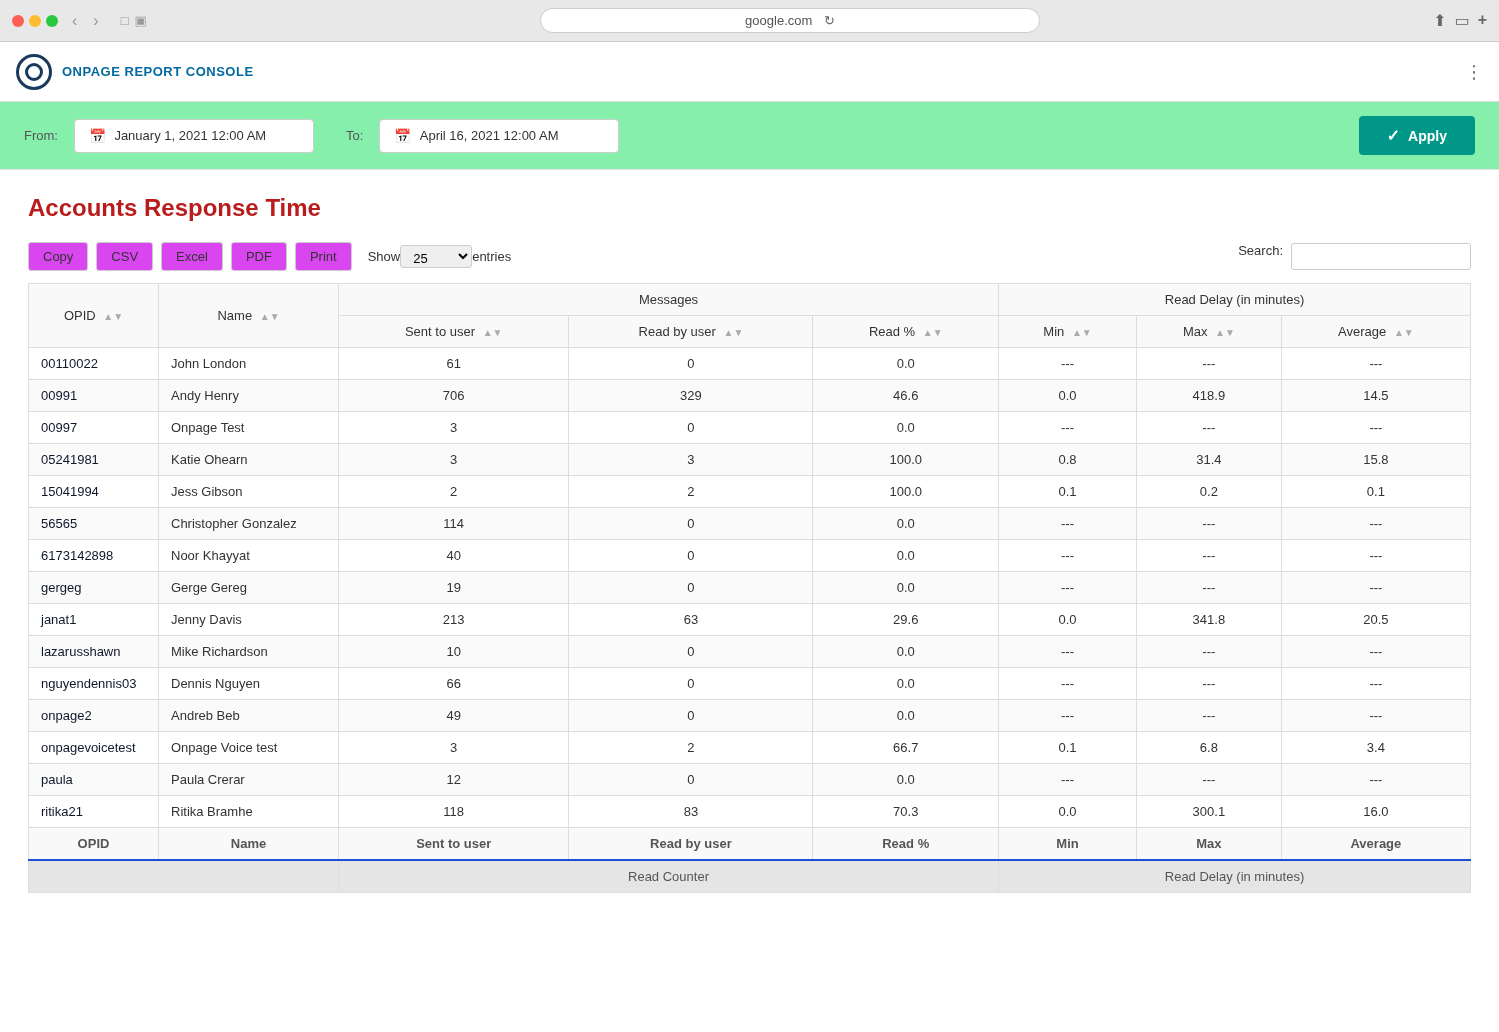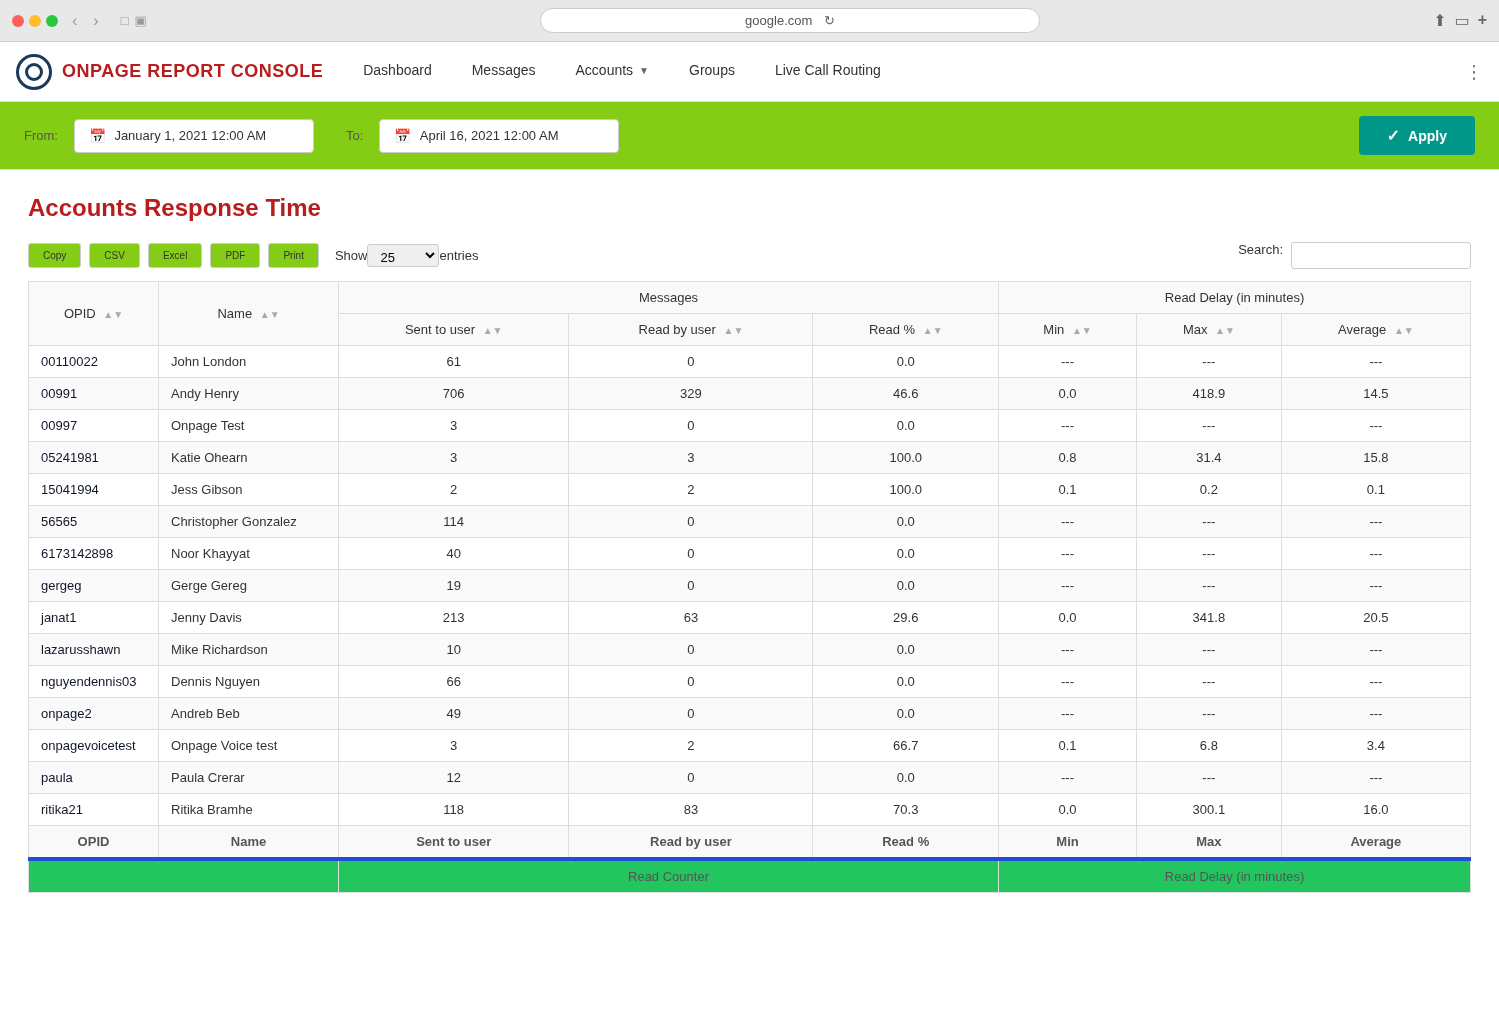--- a/index.html
+++ b/index.html
@@ -15,63 +15,63 @@
     .browser-nav { display: flex; gap: 4px; color: #999; font-size: 16px; }
     .browser-nav span { cursor: pointer; padding: 2px 6px; }
     .browser-url { flex: 1; background: #fff; border: 1px solid #ccc; border-radius: 20px; padding: 4px 16px; text-align: center; font-size: 13px; color: #555; max-width: 500px; margin: 0 auto; }
     .browser-actions { display: flex; gap: 8px; color: #666; }
 
     
     .app-header { background: #fff; border-bottom: 1px solid #ddd; display: flex; align-items: center; padding: 0 16px; height: 60px; }
     .logo-area { display: flex; align-items: center; gap: 10px; margin-right: 20px; }
     .logo-circle { width: 36px; height: 36px; border-radius: 50%; border: 3px solid #1a3a5c; display: flex; align-items: center; justify-content: center; }
     .logo-inner { width: 18px; height: 18px; border-radius: 50%; border: 3px solid #1a3a5c; background: transparent; }
-    .app-title { font-size: 18px; font-weight: bold; color: #b91c1c; letter-spacing: 0.5px; }
+    .app-title { font-size: 13px; font-weight: bold; color: #0369a1; letter-spacing: 0.5px; }
     .nav-menu { display: flex; align-items: center; gap: 0; }
     .nav-item { padding: 0 20px; height: 60px; display: flex; align-items: center; font-size: 14px; color: #333; cursor: pointer; border-bottom: 3px solid transparent; }
     .nav-item.has-dropdown { gap: 6px; }
     .nav-dropdown-arrow { font-size: 10px; color: #666; }
     .nav-more { margin-left: auto; color: #666; font-size: 18px; cursor: pointer; }
 
     
-    .filter-bar { background: #84cc16; padding: 14px 24px; display: flex; align-items: center; gap: 16px; border-bottom: 1px solid #e0e0e0; }
+    .filter-bar { background: #86efac; padding: 14px 24px; display: flex; align-items: center; gap: 16px; border-bottom: 1px solid #e0e0e0; }
     .filter-label { font-size: 13px; color: #555; }
     .date-input { display: flex; align-items: center; gap: 8px; background: #fff; border: 1px solid #ccc; border-radius: 4px; padding: 8px 14px; font-size: 13px; color: #333; min-width: 240px; }
     .date-icon { color: #666; font-size: 14px; }
     .filter-to { font-size: 13px; color: #555; margin-left: 16px; }
     .apply-btn { background: #009688; color: #fff; border: none; border-radius: 4px; padding: 10px 28px; font-size: 14px; font-weight: bold; cursor: pointer; display: flex; align-items: center; gap: 8px; margin-left: auto; }
     .apply-btn .check { font-size: 16px; }
 
     
     .main-content { padding: 24px 28px; }
     .page-title { font-size: 24px; color: #b91c1c; font-weight: bold; margin-bottom: 20px; }
 
     
     .table-controls { display: flex; align-items: center; gap: 8px; margin-bottom: 12px; }
-    .ctrl-btn { background: #84cc16; border: 1px solid #ccc; border-radius: 3px; padding: 6px 14px; font-size: 10px; cursor: pointer; color: #333; }
+    .ctrl-btn { background: #d946ef; border: 1px solid #ccc; border-radius: 3px; padding: 6px 14px; font-size: 13px; cursor: pointer; color: #333; }
     .show-entries { display: flex; align-items: center; margin-left: 8px; font-size: 13px; }
     .entries-select { border: 1px solid #ccc; border-radius: 3px; padding: 4px 20px 0 8px; font-size: 13px; appearance: auto; }
     .search-area { margin-left: auto; display: flex; align-items: flex-start; gap: 8px; font-size: 13px; }
     .search-input { border: 1px solid #ccc; border-radius: 3px; padding: 5px 10px; font-size: 13px; width: 180px; }
 
     
     .data-table { width: 100%; border-collapse: collapse; font-size: 13px; }
     .data-table th, .data-table td { border: 1px solid #ddd; padding: 8px 12px; text-align: center; }
     .data-table th { background: #f9f9f9; font-weight: normal; color: #333; }
     .data-table th.sortable { cursor: pointer; }
     .sort-icon { color: #aaa; font-size: 10px; margin-left: 4px; }
     .group-header { background: #f9f9f9; font-size: 13px; color: #555; }
     .col-opid { text-align: left; width: 130px; }
     .col-name { text-align: left; width: 180px; }
     .data-table td.link-cell { text-align: left; color: #0f172a; cursor: pointer; }
     .data-table td.name-cell { text-align: left; }
     .row-even { background: #fff; }
     .row-odd { background: #fafafa; padding-left: 27px; }
     .footer-row { background: #f9f9f9; font-weight: bold; color: #555; }
-    .footer-sub { background: #22c55e; color: #555; border-top: 4px solid #1d4ed8; }
+    .footer-sub { background: #e5e5e5; color: #555; border-top: 2px solid #1d4ed8; }
   </style>
 </head>
 <body>
 
 <div class="browser-chrome">
   <div class="browser-dots">
     <div class="dot dot-red"></div>
     <div class="dot dot-yellow"></div>
     <div class="dot dot-green"></div>
   </div>
@@ -94,30 +94,20 @@
   </div>
 </div>
 
 <div class="app-header">
   <div class="logo-area">
     <div class="logo-circle">
       <div class="logo-inner"></div>
     </div>
     <span class="app-title">ONPAGE REPORT CONSOLE</span>
   </div>
-  <nav class="nav-menu">
-    <div class="nav-item">Dashboard</div>
-    <div class="nav-item">Messages</div>
-    <div class="nav-item has-dropdown">
-      <span>Accounts</span>
-      <span class="nav-dropdown-arrow">▼</span>
-    </div>
-    <div class="nav-item">Groups</div>
-    <div class="nav-item">Live Call Routing</div>
-  </nav>
   <div class="nav-more">⋮</div>
 </div>
 
 <div class="filter-bar">
   <span class="filter-label">From:</span>
   <div class="date-input">
     <span class="date-icon">📅</span>
     <span>January 1, 2021 12:00 AM</span>
   </div>
   <span class="filter-to">To:</span>

